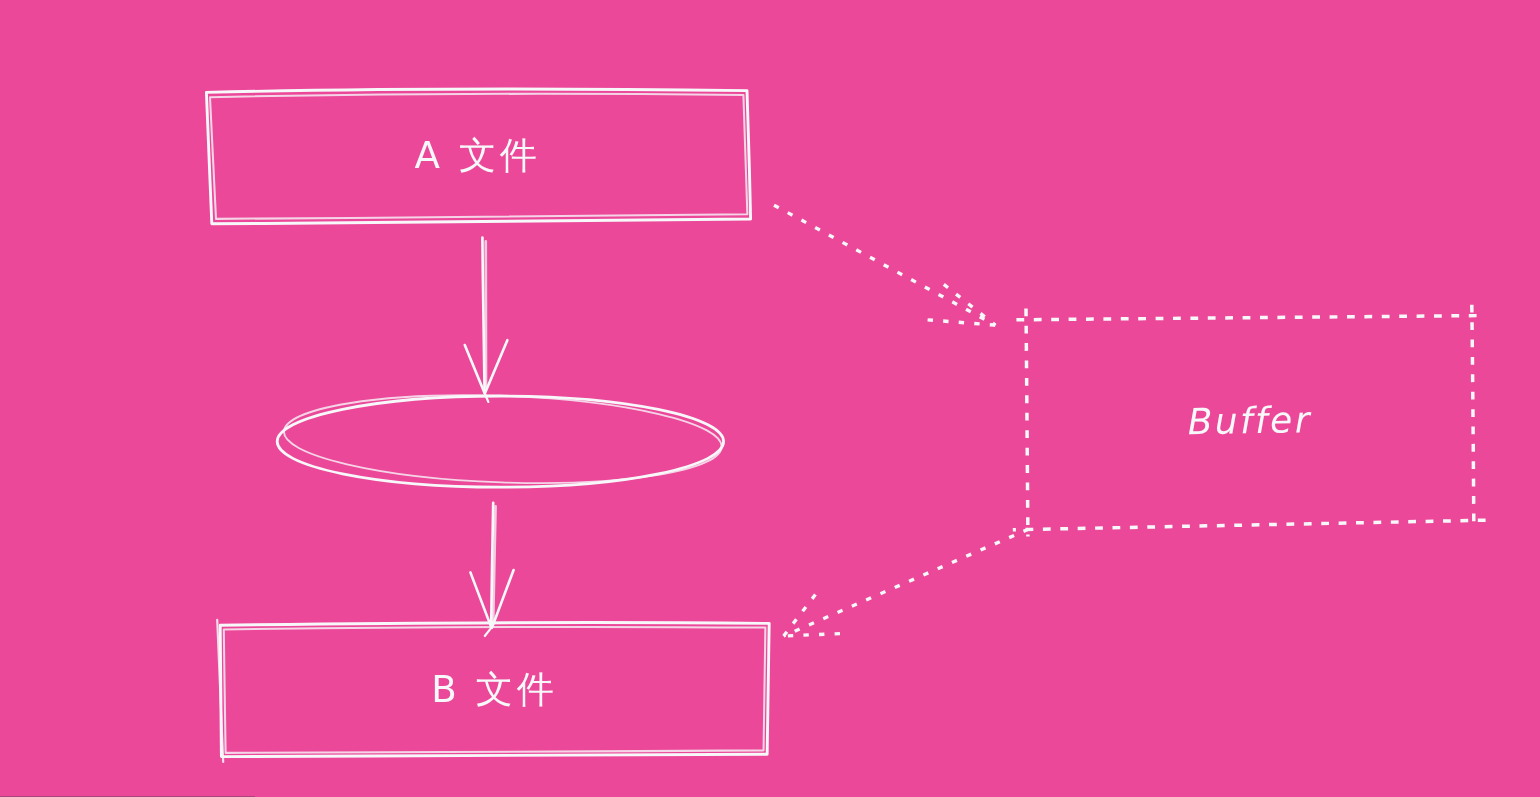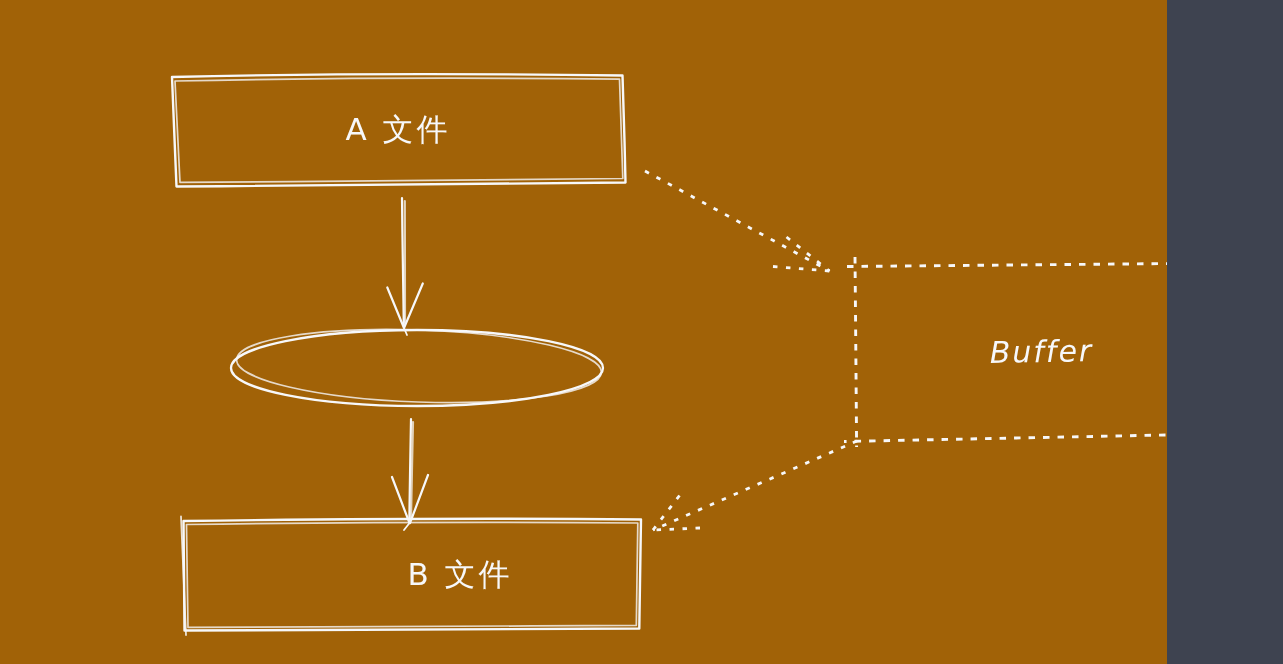--- a/index.html
+++ b/index.html
@@ -3,23 +3,23 @@
 <meta charset="utf-8">
 <style>
   html, body {
     margin: 0;
     padding: 0;
     background: #3e4350;
     font-family: "DejaVu Sans", "Liberation Sans", sans-serif;
   }
   .canvas {
     position: relative;
-    width: 1167px;
+    width: 1283px;
     height: 664px;
-    background: #a16207;
+    background: #ec4899;
     overflow: hidden;
   }
   .strokes {
     position: absolute;
     left: 0;
     top: 0;
     width: 1283px;
     height: 664px;
   }
   .node-label {
@@ -33,21 +33,21 @@
     white-space: nowrap;
     user-select: none;
   }
   .node-label.handwritten {
     font-style: italic;
     letter-spacing: 2px;
     transform: rotate(-1deg);
   }
   .label-file-a { left: 171px; top: 75px;  width: 454px; height: 110px; }
   .label-memory { left: 231px; top: 331px; width: 372px; height: 74px;  font-size: 30px; }
-  .label-file-b { left: 183px; top: 519px; width: 458px; height: 111px; margin-left: 48px; }
+  .label-file-b { left: 183px; top: 519px; width: 458px; height: 111px; }
   .label-buffer { left: 855px; top: 264px; width: 373px; height: 175px; font-size: 30px; }
 </style>
 </head>
 <body>
 
 <div class="canvas">
 
   <svg class="strokes" viewBox="0 0 1283 664" fill="none" stroke="#f7f8fa" stroke-linecap="round" stroke-linejoin="round">
 
     <g>

